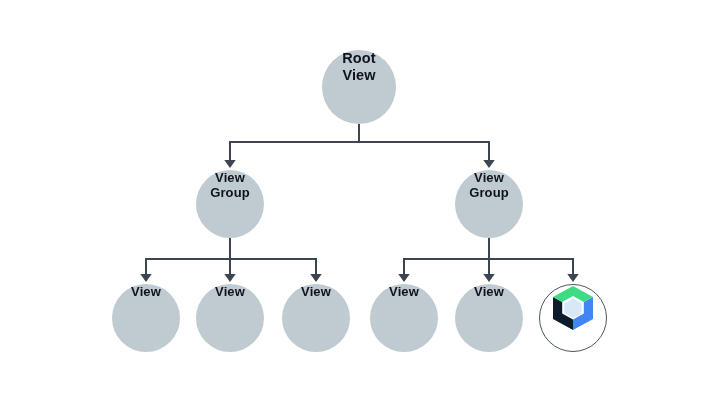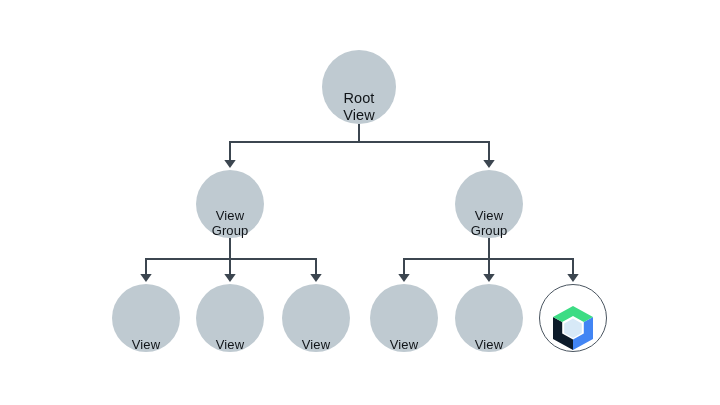--- a/index.html
+++ b/index.html
@@ -24,27 +24,28 @@
     top: 0;
     width: 720px;
     height: 405px;
     pointer-events: none;
   }
   .node {
     position: absolute;
     box-sizing: border-box;
     border-radius: 50%;
     display: flex;
-    align-items: flex-end;
+    align-items: flex-start;
     justify-content: center;
     text-align: center;
     color: #101418;
     line-height: 1.16;
     letter-spacing: 0.1px;
     user-select: none;
+    font-weight: bold;
   }
   .node-fill {
     background: #bfcad1;
   }
   .node-label {
     white-space: pre-line;
     display: block;
   }
   .node-root .node-label {
     font-size: 14.5px;

